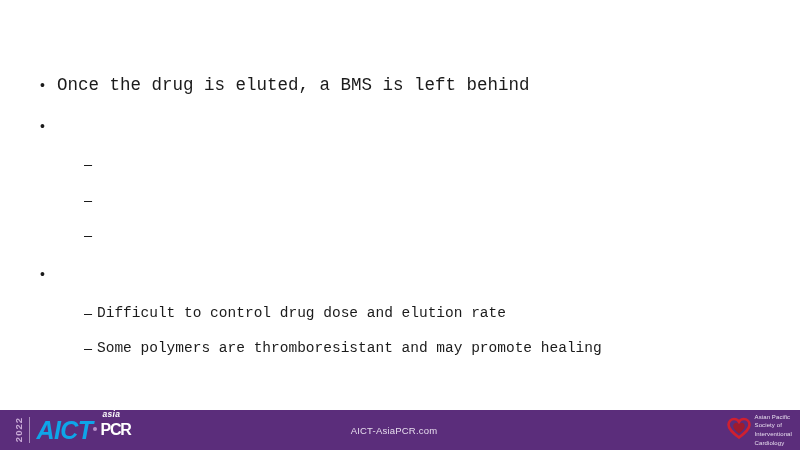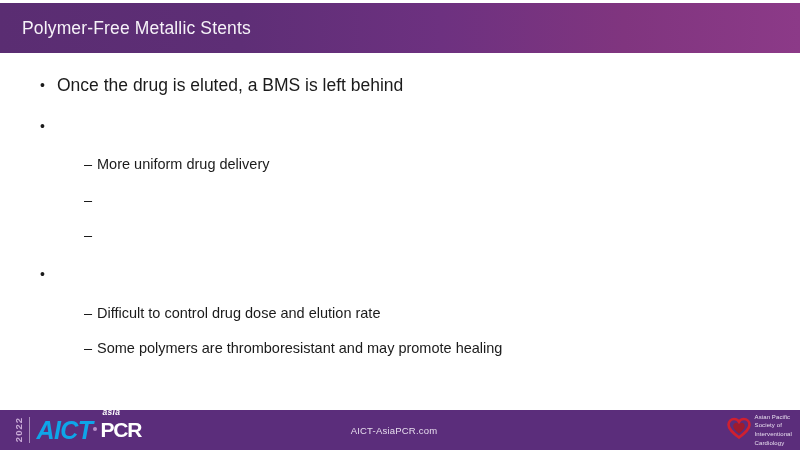--- a/index.html
+++ b/index.html
@@ -76,21 +76,21 @@
     color: #1b1b1b;
     line-height: 1.2;
   }
   .b2 .mark {
     width: 13px;
     flex: 0 0 13px;
     font-size: 14.5px;
     line-height: 1.2;
     color: #1b1b1b;
   }
-  .txt { white-space: nowrap; }
+  .txt { white-space: nowrap; font-family: Liberation Mono, monospace; }
 
   .grp-gap { height: 2px; }
 
   
   .footer-bar {
     position: absolute;
     left: 0;
     top: 410px;
     width: 800px;
     height: 40px;
@@ -149,21 +149,21 @@
     top: -11px;
     color: #ffffff;
     font-size: 8.5px;
     font-style: italic;
     font-weight: 600;
     letter-spacing: 0.3px;
     line-height: 1;
   }
   .logo-pcr {
     color: #ffffff;
-    font-size: 21px;
+    font-size: 16px;
     font-weight: 800;
     letter-spacing: -1.2px;
     line-height: 1;
   }
   .footer-center {
     position: absolute;
     left: 0;
     top: 0;
     width: 788px;
     height: 40px;
@@ -191,39 +191,35 @@
     font-size: 6px;
     line-height: 1.42;
     letter-spacing: 0.1px;
   }
 </style>
 </head>
 <body>
 
 <div class="slide">
 
-  <div class="header-bar">
-    <div class="header-title">Polymer-Free Metallic Stents</div>
-  </div>
 
   <div class="body-area">
     <div class="bullet-list">
 
       <div class="b1">
         <span class="mark">•</span>
         <span class="txt">Once the drug is eluted, a BMS is left behind</span>
       </div>
 
       <div class="b1">
         <span class="mark">•</span>
       </div>
 
       <div class="b2">
         <span class="mark">–</span>
-        <span class="txt">More uniform drug delivery</span>
       </div>
 
       <div class="b2">
         <span class="mark">–</span>
       </div>
 
       <div class="b2">
         <span class="mark">–</span>
       </div>
 

